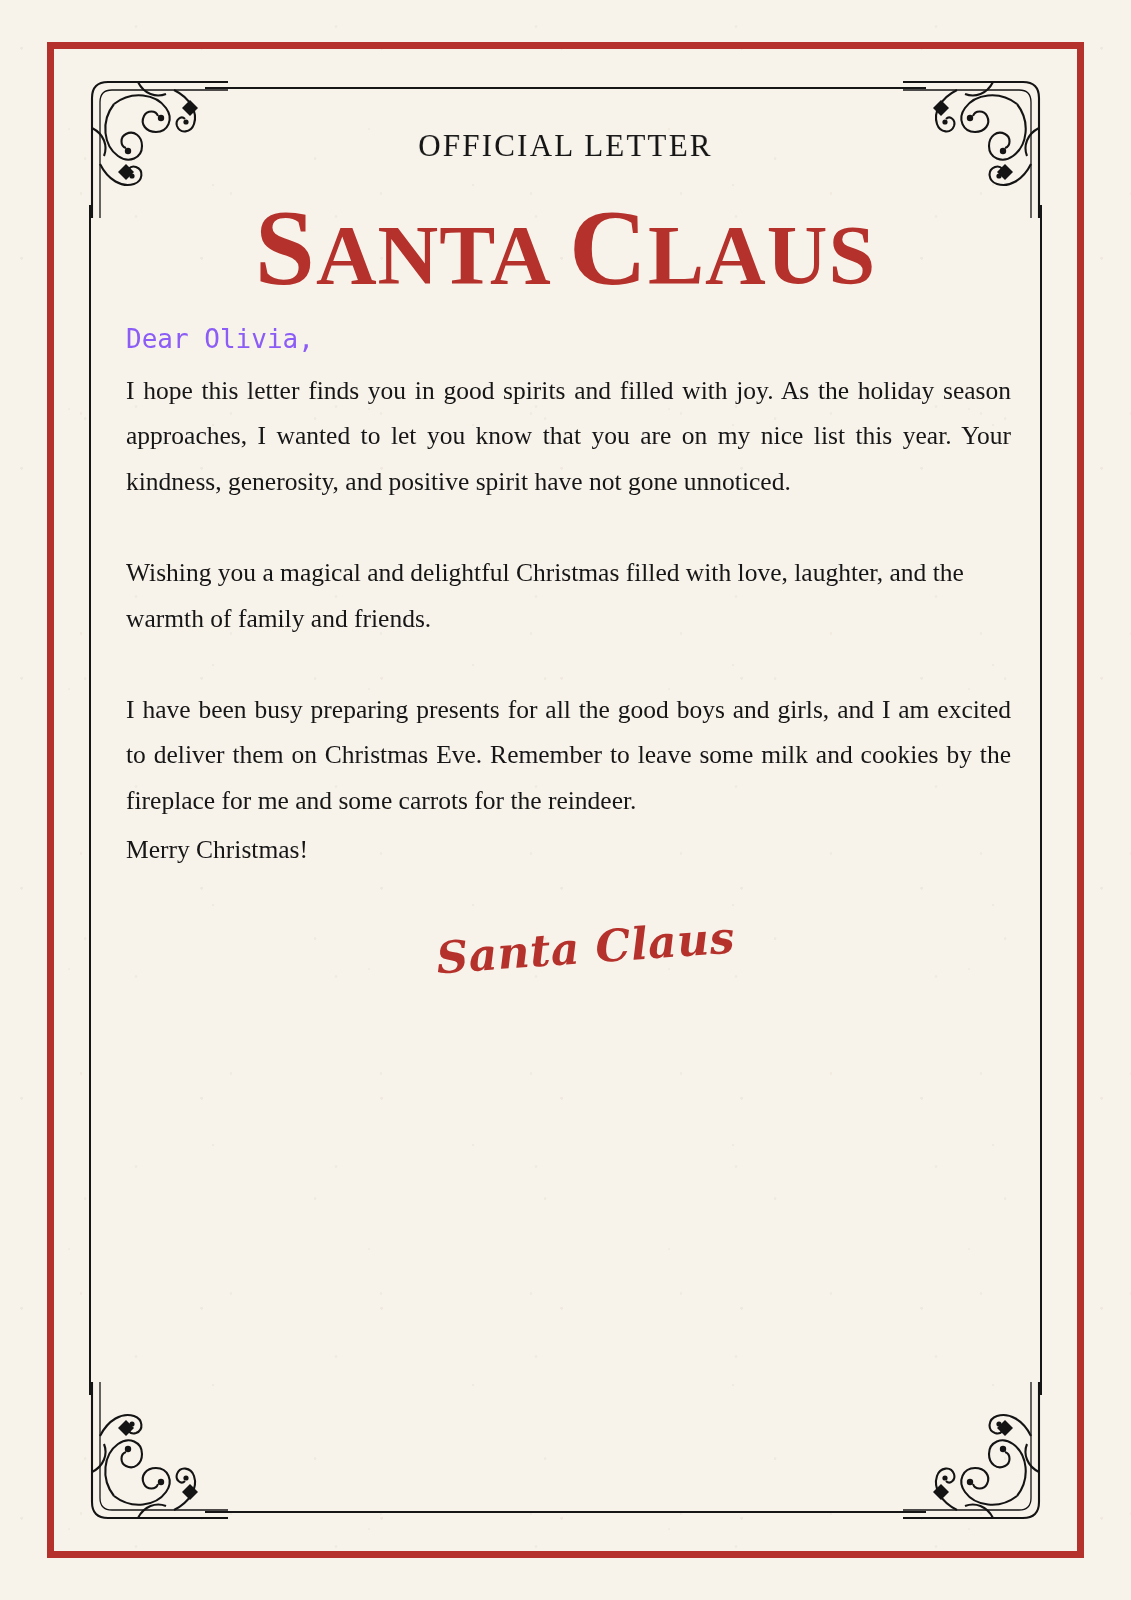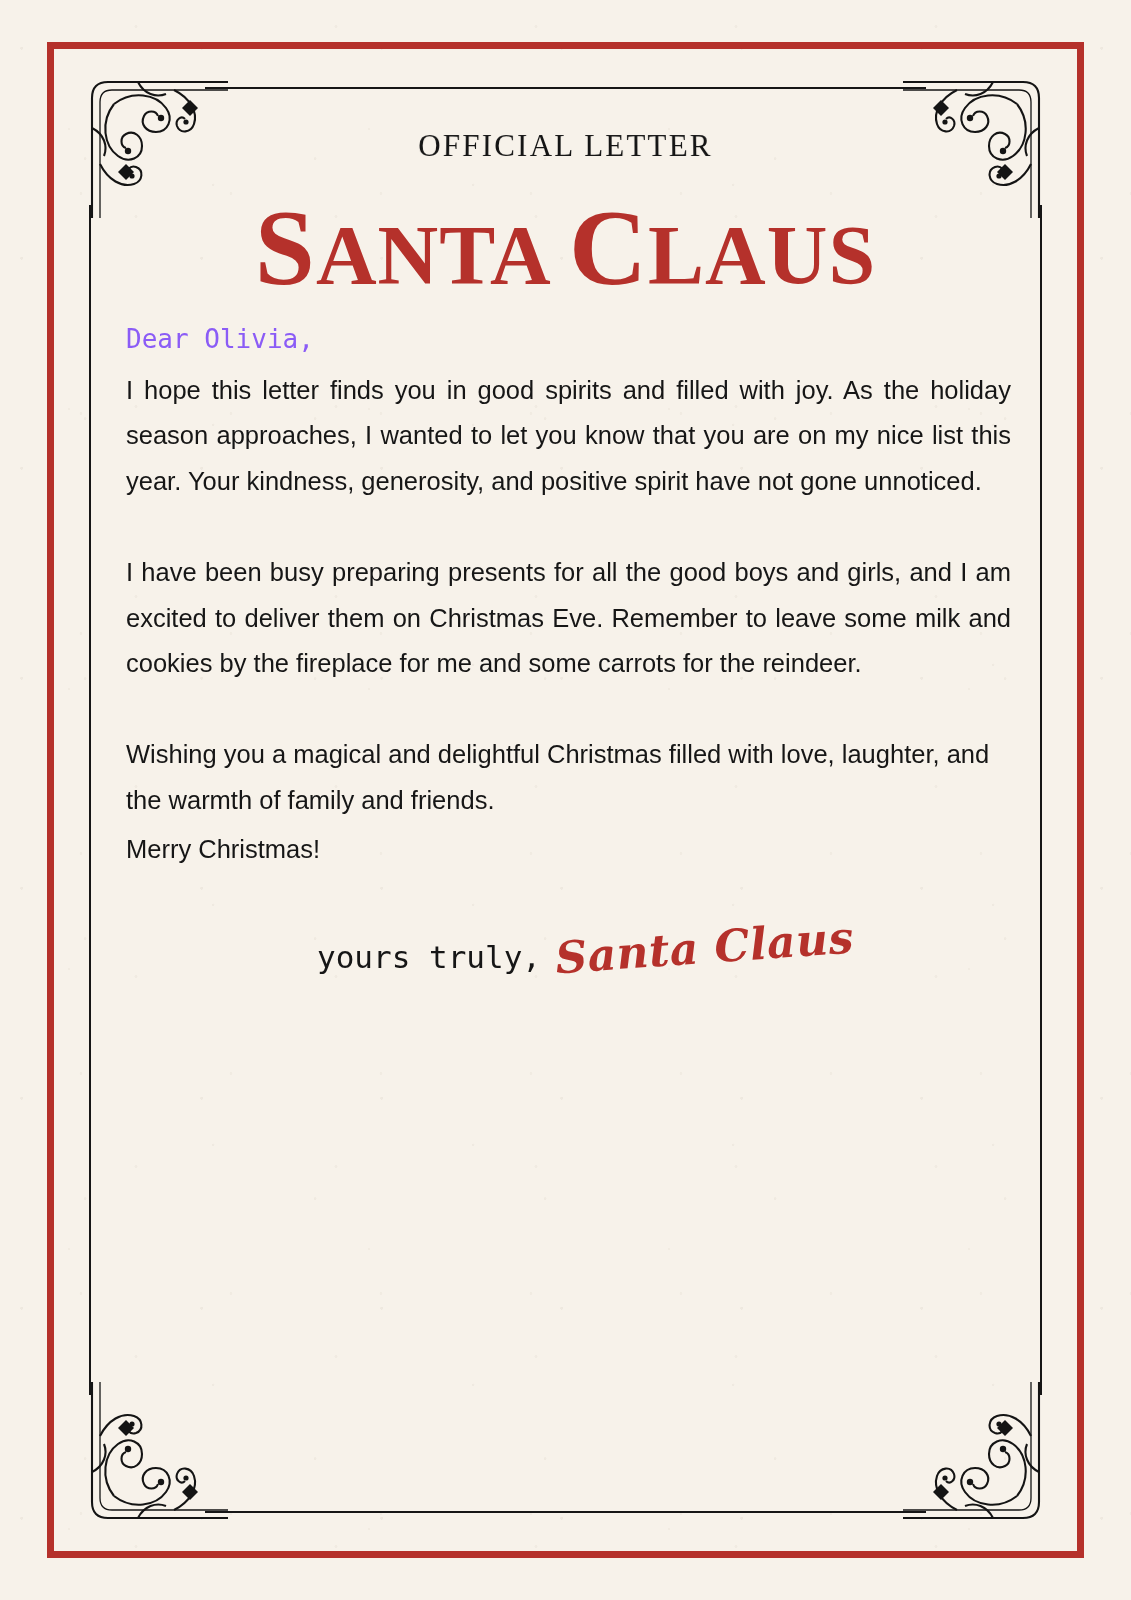--- a/index.html
+++ b/index.html
@@ -110,21 +110,21 @@
     padding-right: 4px;
   }
   .salutation {
     font-family: "DejaVu Sans Mono", monospace;
     font-size: 26px;
     color: #8b5cf6;
     margin-top: 22px;
     padding-left: 6px;
   }
   .body-par {
-    font-family: Liberation Sans, sans-serif;
+    font-family: Liberation Serif, serif;
     font-size: 25.5px;
     line-height: 1.78;
     color: #161616;
     text-align: justify;
     text-justify: inter-word;
     margin-top: 14px;
     padding-left: 6px;
   }
   .body-par.spaced { margin-top: 46px; }
   .body-par.last   { text-align: left; }
@@ -251,22 +251,21 @@
     <div class="eyebrow">OFFICIAL LETTER</div>
 
     <div class="title">
       <span class="cap">S</span><span>ANTA</span>
       <span class="cap">C</span><span>LAUS</span>
     </div>
 
     <div class="salutation">Dear Olivia,</div>
 
     <div class="body-par">I hope this letter finds you in good spirits and filled with joy. As the holiday season approaches, I wanted to let you know that you are on my nice list this year. Your kindness, generosity, and positive spirit have not gone unnoticed.</div>
+    <div class="body-par spaced last">Wishing you a magical and delightful Christmas filled with love, laughter, and the warmth of family and friends.</div>
     <div class="body-par spaced">I have been busy preparing presents for all the good boys and girls, and I am excited to deliver them on Christmas Eve. Remember to leave some milk and cookies by the fireplace for me and some carrots for the reindeer.</div>
-    <div class="body-par spaced last">Wishing you a magical and delightful Christmas filled with love, laughter, and the warmth of family and friends.</div>
     <div class="body-par last" style="margin-top:4px">Merry Christmas!</div>
 
     <div class="signoff-row">
-      <span class="signoff-text">yours truly,</span>
       <span class="signature">Santa Claus</span>
     </div>
   </div>
 </div>
 
 </body></html>

